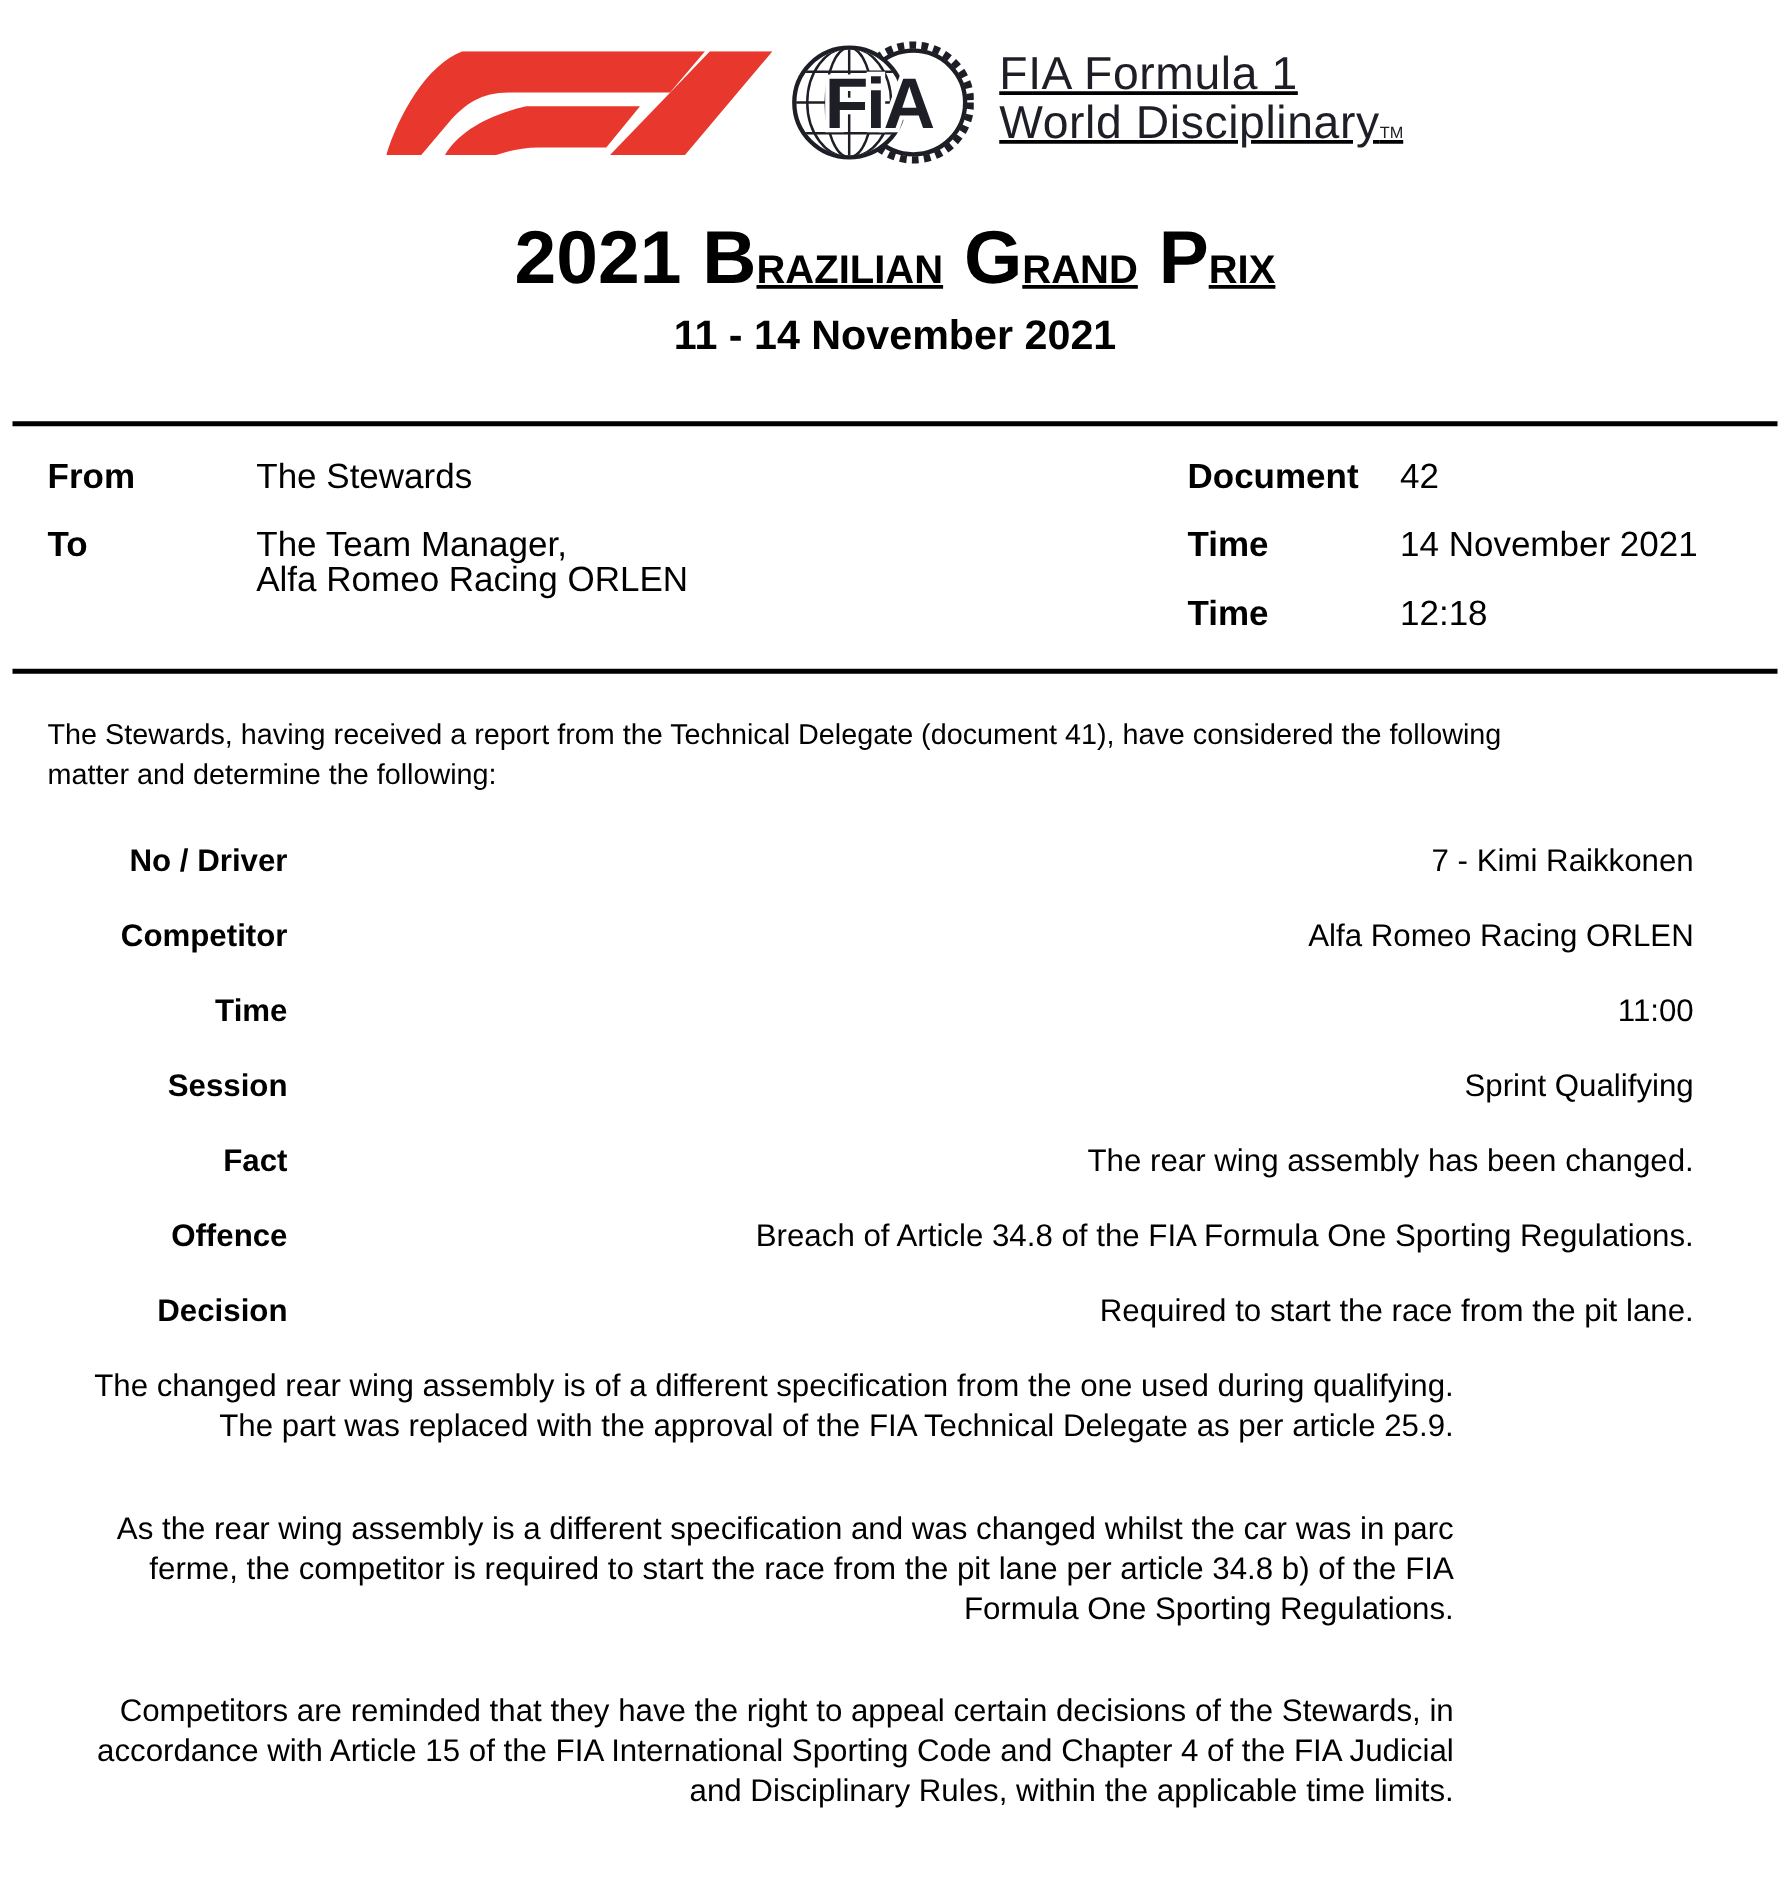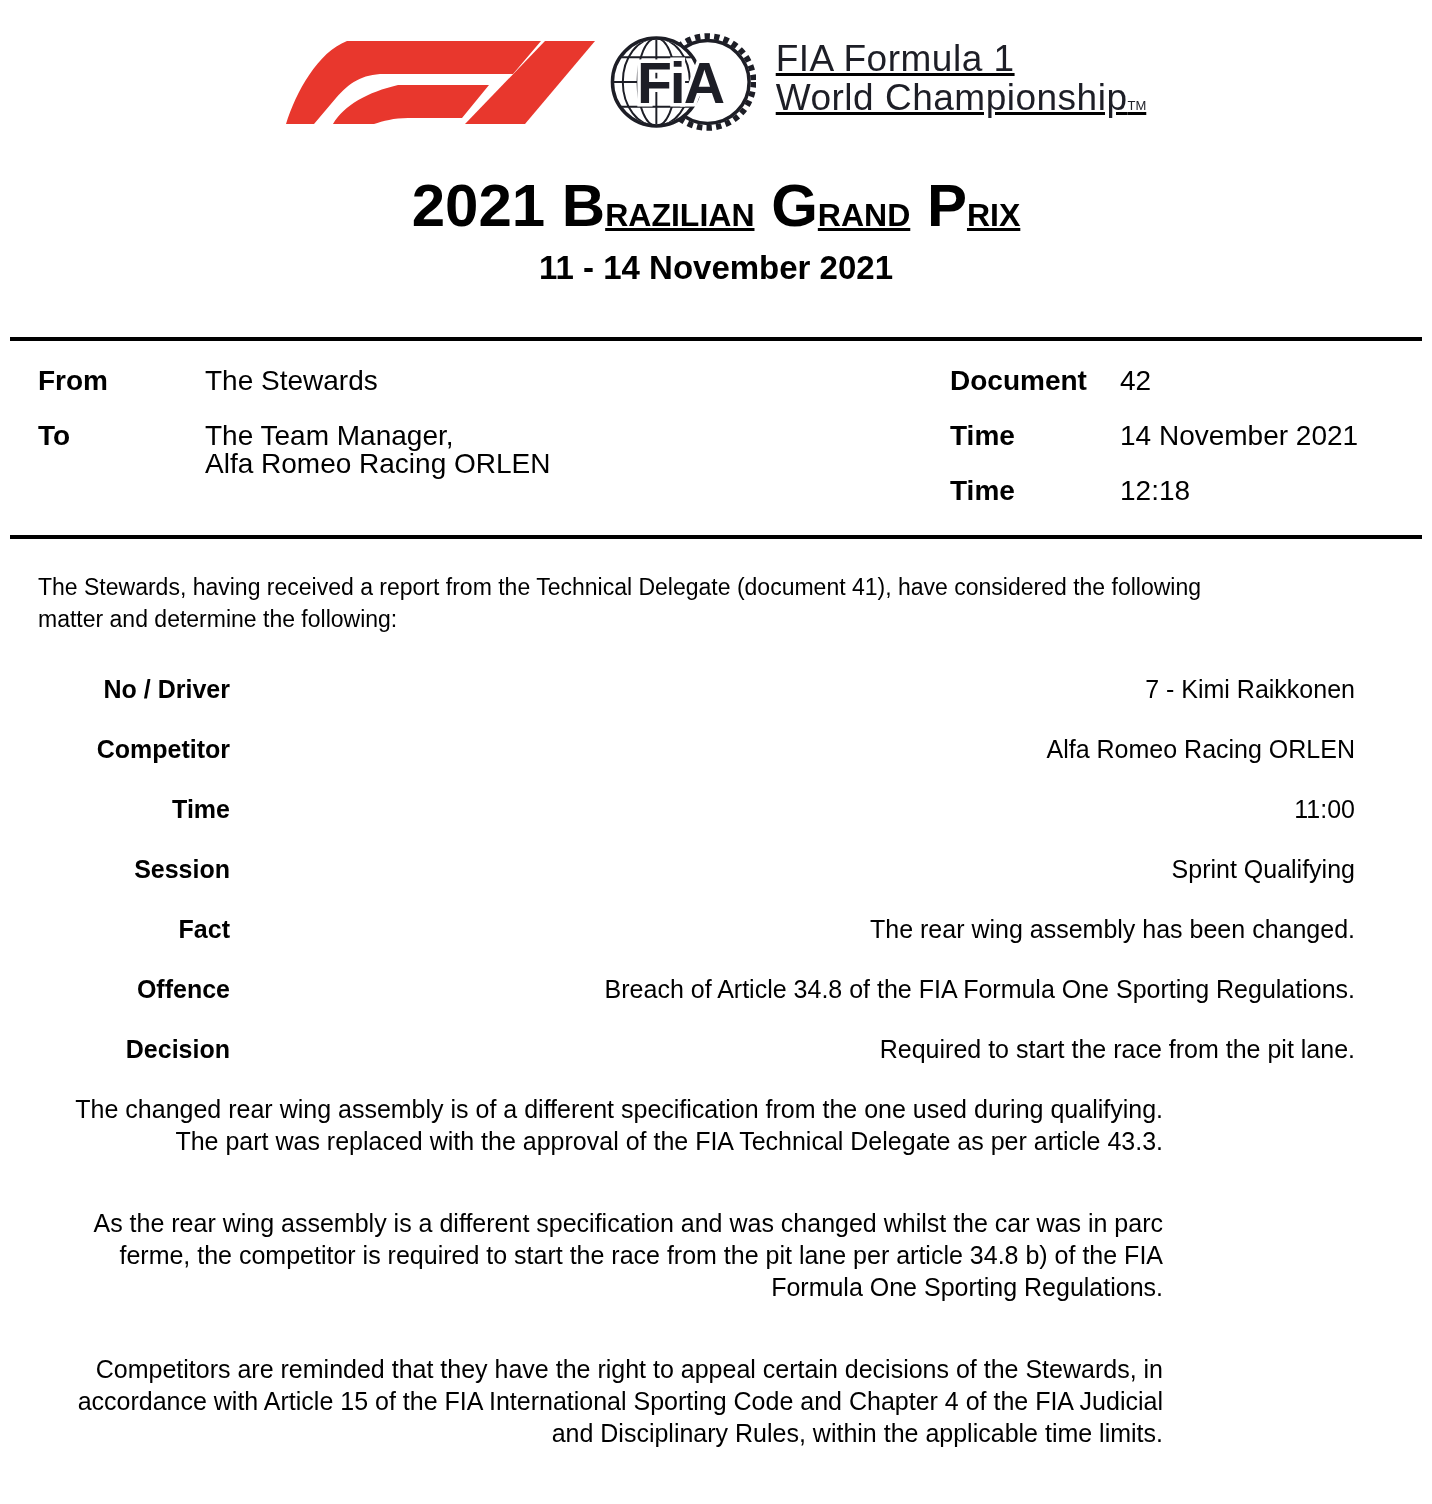--- a/index.html
+++ b/index.html
@@ -137,21 +137,21 @@
         <line x1="4" y1="52" x2="94" y2="52"></line>
         <line x1="4" y1="27" x2="94" y2="27"></line>
         <line x1="4" y1="77" x2="94" y2="77"></line>
       </g>
 
       <text x="73" y="73" text-anchor="middle" font-family="Liberation Sans, sans-serif" font-size="58" font-weight="bold" letter-spacing="-2" fill="#1d1e26" stroke="#ffffff" stroke-width="7" paint-order="stroke">FiA</text>
     </svg>
 
     <div class="wordmark">
       <div>FIA Formula 1</div>
-      <div><span>World Championship</span><span class="tm">TM</span></div>
+      <div><span>World Disciplinary</span><span class="tm">TM</span></div>
     </div>
   </div>
 
   <div class="event-title"><span class="big">2021 B</span><span class="small">RAZILIAN</span><span class="big"> G</span><span class="small">RAND</span><span class="big"> P</span><span class="small">RIX</span></div>
   <div class="event-dates">11 - 14 November 2021</div>
 
   <div class="rule top"></div>
 
   <div class="meta-section">
     <div class="meta-left">
@@ -211,20 +211,20 @@
     <div class="detail-row">
       <div class="detail-label">Offence</div>
       <div class="detail-value">Breach of Article 34.8 of the FIA Formula One Sporting Regulations.</div>
     </div>
     <div class="detail-row">
       <div class="detail-label">Decision</div>
       <div class="detail-value">Required to start the race from the pit lane.</div>
     </div>
     <div class="detail-row">
       <div class="detail-value">
-        <p>The changed rear wing assembly is of a different specification from the one used during qualifying. The part was replaced with the approval of the FIA Technical Delegate as per article 43.3.</p>
+        <p>The changed rear wing assembly is of a different specification from the one used during qualifying. The part was replaced with the approval of the FIA Technical Delegate as per article 25.9.</p>
         <p>As the rear wing assembly is a different specification and was changed whilst the car was in parc ferme, the competitor is required to start the race from the pit lane per article 34.8 b) of the FIA Formula One Sporting Regulations.</p>
         <p>Competitors are reminded that they have the right to appeal certain decisions of the Stewards, in accordance with Article 15 of the FIA International Sporting Code and Chapter 4 of the FIA Judicial and Disciplinary Rules, within the applicable time limits.</p>
       </div>
     </div>
   </div>
 
 </div>
 
 </body></html>

